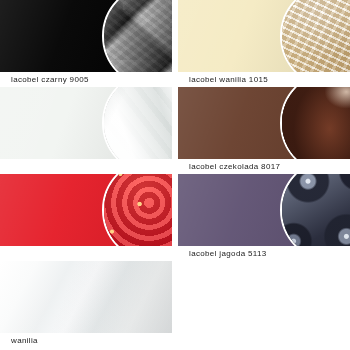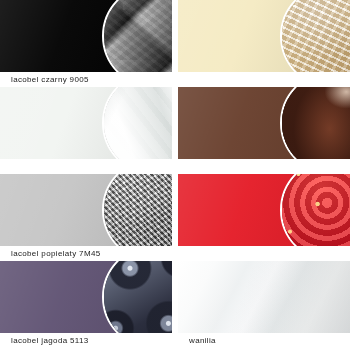--- a/index.html
+++ b/index.html
@@ -199,49 +199,42 @@
     <div class="caption">lacobel czarny 9005</div>
   </div>
 
   <div class="swatch-card">
     <div class="plate" style="background:#F5EBC4;">
       <div class="plate-sheen"></div>
       <div class="inset">
         <div class="inset-tex tex-vanilla"></div>
       </div>
     </div>
+    <div class="caption">lacobel wanilia 1015</div>
   </div>
 
   <div class="swatch-card">
     <div class="plate" style="background:#F2F5F2;">
       <div class="plate-sheen"></div>
       <div class="inset">
         <div class="inset-tex tex-silk"></div>
       </div>
     </div>
   </div>
 
   <div class="swatch-card">
     <div class="plate" style="background:#6B4230;">
       <div class="plate-sheen"></div>
       <div class="inset">
         <div class="inset-tex tex-choco"></div>
       </div>
     </div>
-  </div>
-
-  <div class="swatch-card">
-    <div class="plate" style="background:#C6C6C6;">
-      <div class="plate-sheen"></div>
-      <div class="inset">
-        <div class="inset-tex tex-stone"></div>
-      </div>
-    </div>
-    <div class="caption">lacobel popielaty 7M45</div>
-  </div>
+    <div class="caption">lacobel czekolada 8017</div>
+  </div>
+
 
   <div class="swatch-card">
     <div class="plate" style="background:#E5202B;">
       <div class="plate-sheen"></div>
       <div class="inset">
         <div class="inset-tex tex-straw"></div>
       </div>
     </div>
   </div>
 

